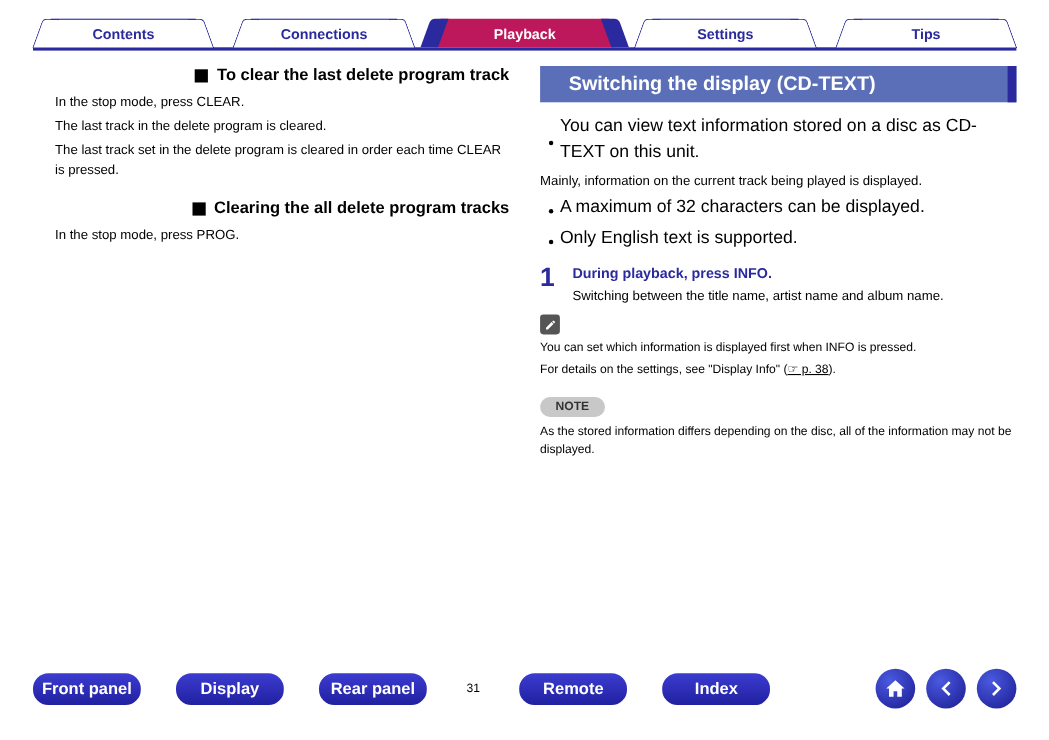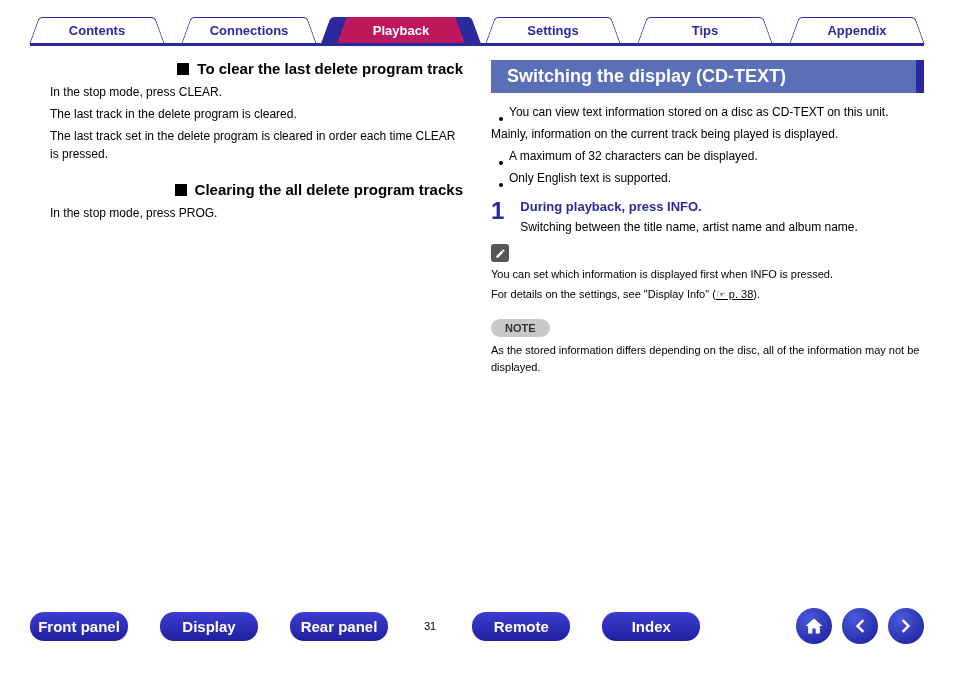--- a/index.html
+++ b/index.html
@@ -104,25 +104,25 @@
     }
     .sq { width:12px; height:12px; background:#000; margin-top:3px; flex-shrink:0; }
     .body-text { font-size:12px; color:#000; margin-left:20px; line-height:1.5; margin-bottom:4px; }
     .section-gap { margin-top:18px; }
 
     .blue-heading {
       background:#5b6fb8;
       color:#fff;
       font-size:18px;
       font-weight:bold;
-      padding:6px 16px;
+      padding:6px 26px;
       border-right:8px solid #2a2a9e;
       margin-bottom:10px;
     }
-    .bullet-row { display:flex; align-items:flex-end; gap:6px; font-size:12px; margin-left:8px; margin-bottom:4px; line-height:1.5; }
+    .bullet-row { display:flex; align-items:center; gap:6px; font-size:16px; margin-left:8px; margin-bottom:4px; line-height:1.5; }
     .bullet { width:4px; height:4px; background:#000; border-radius:50%; margin-top:6px; flex-shrink:0; }
     .plain-para { font-size:12px; margin-left:0; line-height:1.5; margin-bottom:4px; }
 
     .step-row { display:flex; gap:16px; margin-top:12px; }
     .step-num { font-size:24px; font-weight:bold; color:#2a2a9e; line-height:1; }
     .step-body { font-size:12px; }
     .step-title { font-size:13px; font-weight:bold; color:#2a2a9e; margin-bottom:6px; }
 
     .pencil-icon {
       width:18px; height:18px; border-radius:3px; background:#555;
@@ -177,21 +177,20 @@
 </head>
 <body>
 
 <div class="page">
   <div class="tabs">
     <div class="tab tab-inactive"><div class="tab-mid"></div><span>Contents</span></div>
     <div class="tab tab-inactive"><div class="tab-mid"></div><span>Connections</span></div>
     <div class="tab tab-active"><span>Playback</span></div>
     <div class="tab tab-inactive"><div class="tab-mid"></div><span>Settings</span></div>
     <div class="tab tab-inactive"><div class="tab-mid"></div><span>Tips</span></div>
-    <div class="tab tab-inactive"><div class="tab-mid"></div><span>Appendix</span></div>
   </div>
 
   <div class="content">
     <div class="col">
       <div class="sq-heading">
         <div class="sq"></div>
         <span>To clear the last delete program track</span>
       </div>
       <div class="body-text">In the stop mode, press CLEAR.</div>
       <div class="body-text">The last track in the delete program is cleared.</div>

